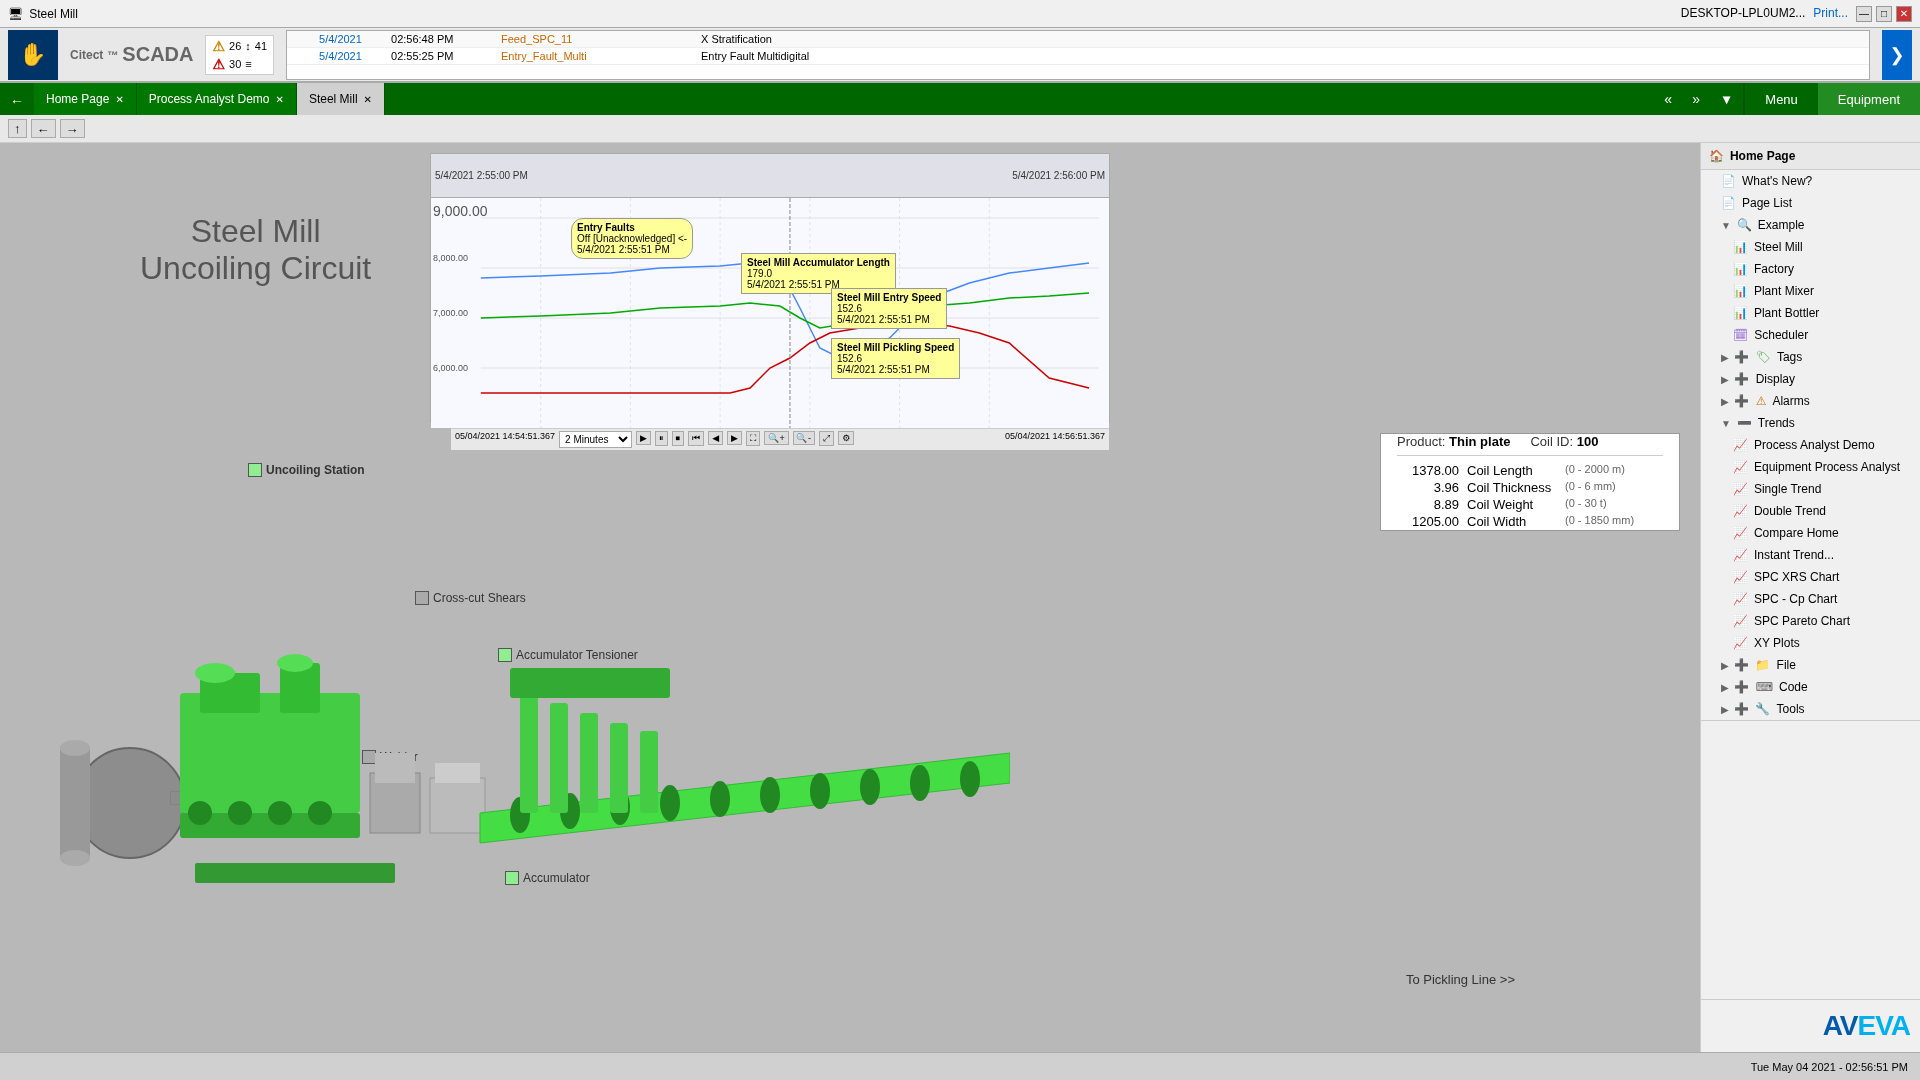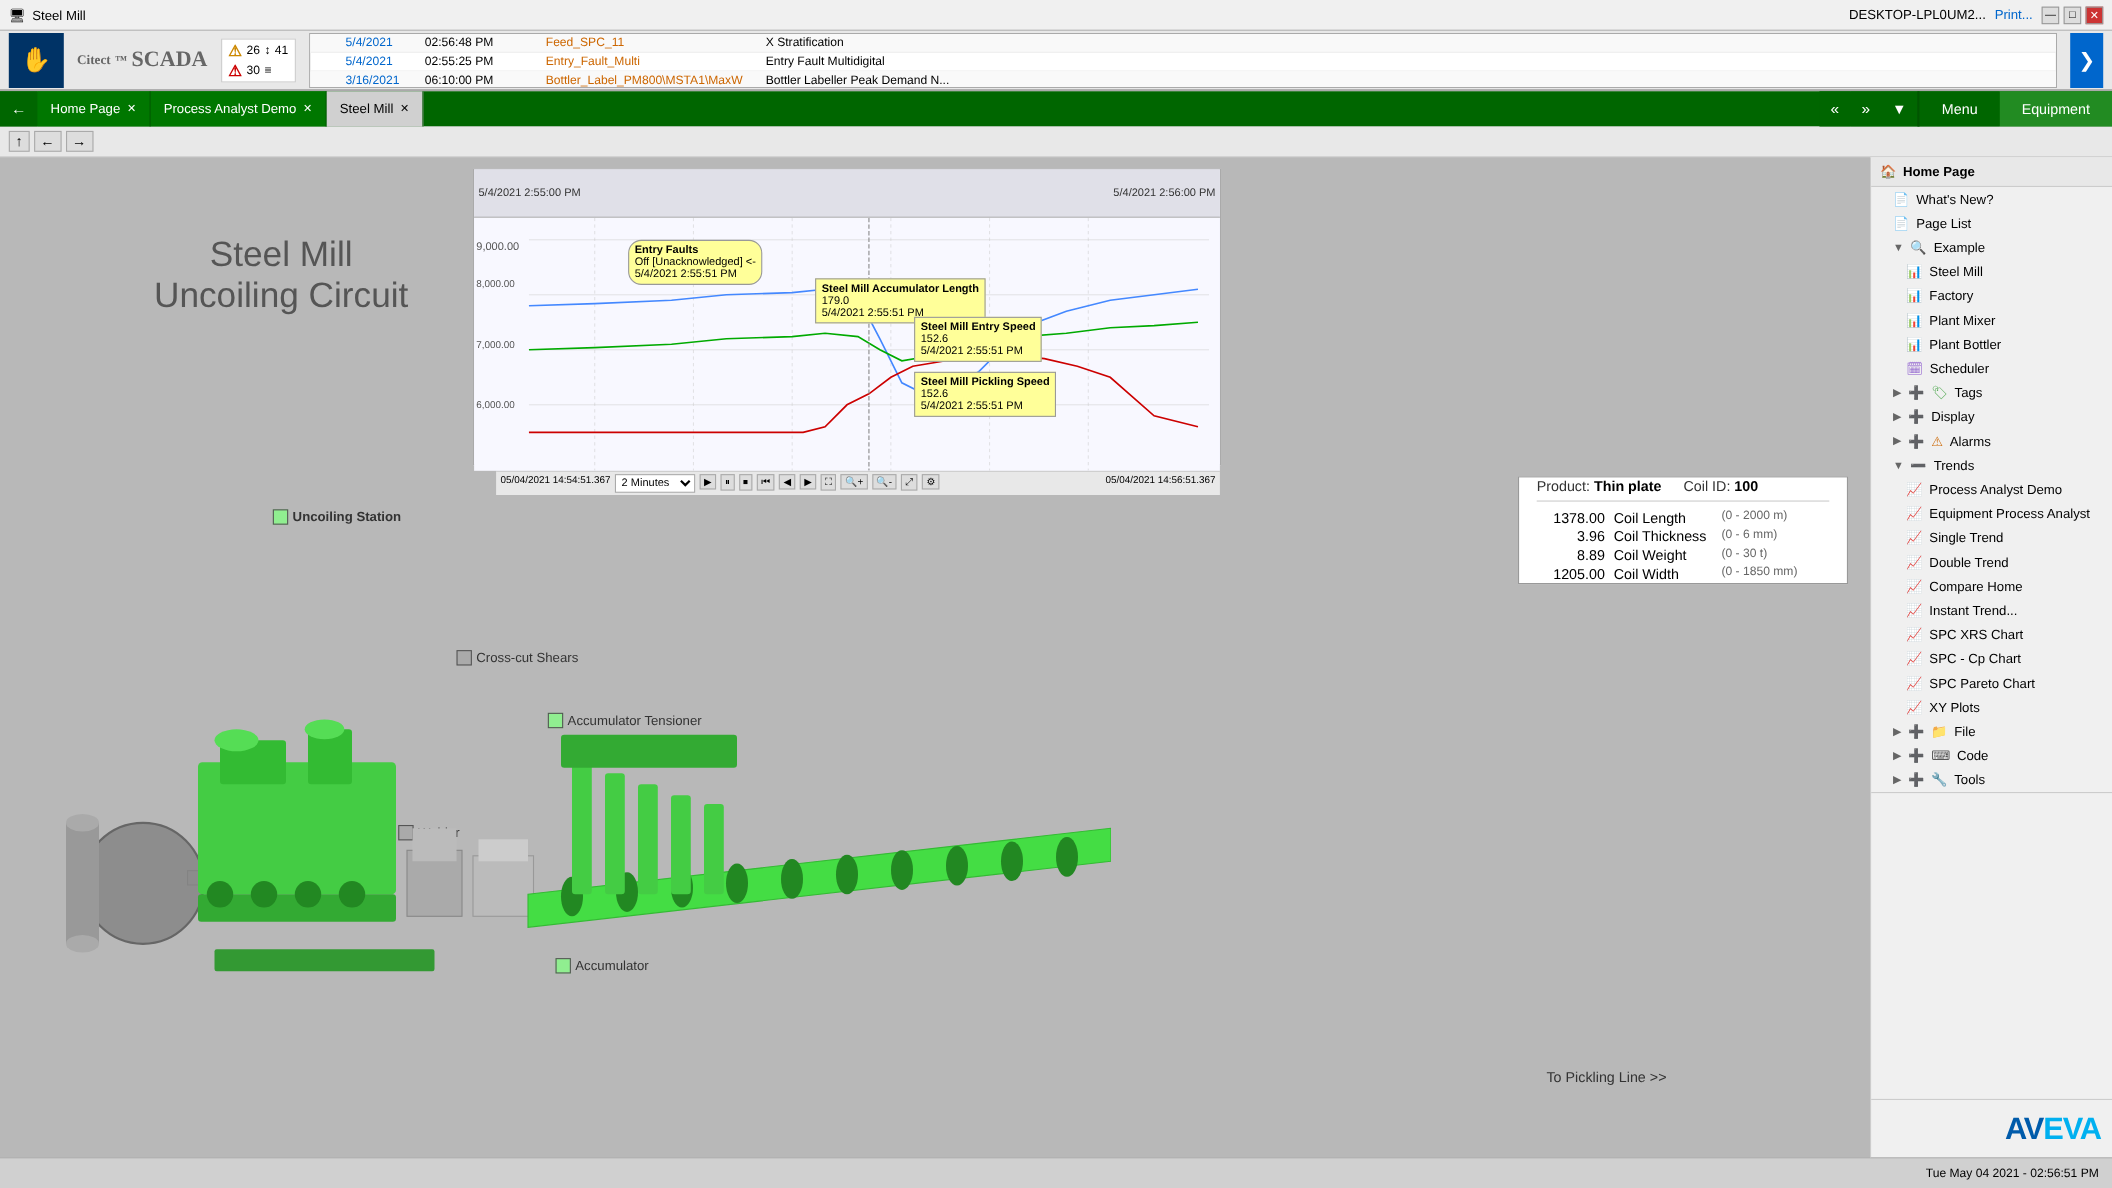--- a/index.html
+++ b/index.html
@@ -42,21 +42,21 @@
       font-size: 22px;
     }
     .citect-brand {
       display: flex;
       align-items: center;
       gap: 4px;
       font-size: 20px;
       font-weight: bold;
       color: #003366;
     }
-    .citect-brand span { font-size: 12px; color: #666; vertical-align: super; font-family: Liberation Serif, serif; }
+    .citect-brand span { font-size: 12px; color: #666; vertical-align: super; }
     .alarm-counts {
       display: flex;
       flex-direction: column;
       gap: 2px;
       padding: 2px 6px;
       background: #fff;
       border: 1px solid #ccc;
     }
     .alarm-row { display: flex; align-items: center; gap: 4px; font-size: 11px; }
     .alarm-yellow { color: #cc8800; font-weight: bold; font-size: 14px; }
@@ -412,26 +412,20 @@
       <span>02:56:48 PM</span>
       <span style="color:#cc6600;">Feed_SPC_11</span>
       <span>X Stratification</span>
     </div>
     <div class="alarm-event-row">
       <span>5/4/2021</span>
       <span>02:55:25 PM</span>
       <span style="color:#cc6600;">Entry_Fault_Multi</span>
       <span>Entry Fault Multidigital</span>
     </div>
-    <div class="alarm-event-row">
-      <span>3/16/2021</span>
-      <span>06:10:00 PM</span>
-      <span style="color:#cc6600;">Bottler_Label_PM800\MSTA1\MaxW</span>
-      <span>Bottler Labeller Peak Demand N...</span>
-    </div>
   </div>
 
   <div class="alarm-nav-btn">❯</div>
 </div>
 
 <div id="tabbar">
   <button class="back-btn">←</button>
   <div class="tab">
     <span>Home Page</span>
     <span class="tab-close">✕</span>
@@ -472,21 +466,21 @@
       <h2>Uncoiling Circuit</h2>
     </div>
 
     <div class="trend-chart">
       <div class="chart-header">
         <span>5/4/2021 2:55:00 PM</span>
         <span>5/4/2021 2:56:00 PM</span>
       </div>
       <div class="chart-body">
 
-        <div style="position:absolute;left:2px;top:5px;font-size:10px;color:#555;margin-top:16px;">9,000.00</div>
+        <div style="position:absolute;left:2px;top:5px;font-size:14px;color:#555;">9,000.00</div>
         <div style="position:absolute;left:2px;top:55px;font-size:9px;color:#555;">8,000.00</div>
         <div style="position:absolute;left:2px;top:110px;font-size:9px;color:#555;">7,000.00</div>
         <div style="position:absolute;left:2px;top:165px;font-size:9px;color:#555;">6,000.00</div>
 
         <svg class="chart-svg" viewBox="0 0 680 230" preserveAspectRatio="none">
 
           <line x1="50" y1="20" x2="670" y2="20" stroke="#ccc" stroke-width="0.5"></line>
           <line x1="50" y1="70" x2="670" y2="70" stroke="#ccc" stroke-width="0.5"></line>
           <line x1="50" y1="120" x2="670" y2="120" stroke="#ccc" stroke-width="0.5"></line>
           <line x1="50" y1="170" x2="670" y2="170" stroke="#ccc" stroke-width="0.5"></line>

